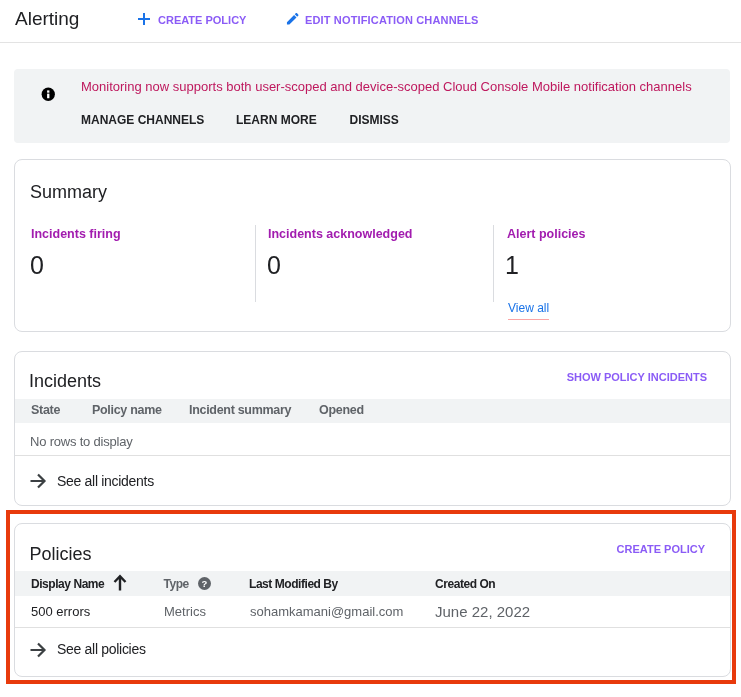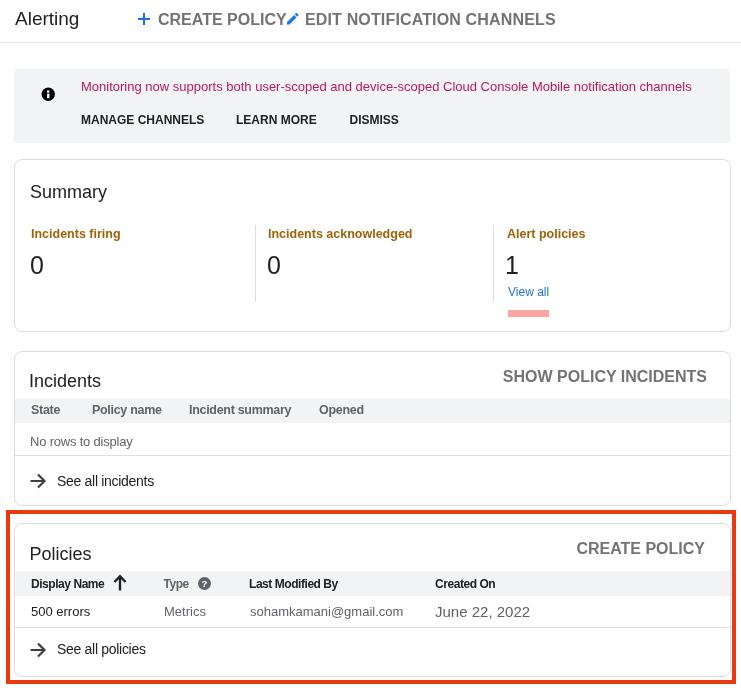--- a/index.html
+++ b/index.html
@@ -1,22 +1,22 @@
 <!DOCTYPE html>
 <html><head><meta charset="utf-8"><style>
 *{margin:0;padding:0;box-sizing:border-box}
 html,body{width:741px;height:697px}
 body{position:relative;font-family:"Liberation Sans",sans-serif;background:#fff;overflow:hidden}
 .abs{position:absolute}
-.btn{font-size:16px;font-weight:700;color:#737373;letter-spacing:0;line-height:12px;white-space:nowrap}
+.btn{font-size:11px;font-weight:700;color:#8b5cf6;letter-spacing:0;line-height:12px;white-space:nowrap}
 .card{position:absolute;left:13.5px;width:717px;background:#fff;border:1px solid #dadce0;border-radius:8px}
 .ttl{font-size:18px;line-height:21px;color:#202124;white-space:nowrap}
 .hdr{font-size:12.5px;font-weight:700;line-height:13px;color:#5f6368;letter-spacing:-.3px;white-space:nowrap}
 .bannerbtn{font-size:12px;font-weight:700;line-height:13px;color:#202124;letter-spacing:0;white-space:nowrap}
-.lbl{font-size:12.5px;font-weight:700;line-height:13px;color:#a16207;white-space:nowrap}
+.lbl{font-size:12.5px;font-weight:700;line-height:13px;color:#a21caf;white-space:nowrap}
 .num{font-size:25px;line-height:25px;color:#202124}
 </style></head><body>
 
 <div class="abs" style="left:15px;top:8px;font-size:19px;line-height:22px;color:#202124">Alerting</div>
 <svg class="abs" style="left:138px;top:13px" width="12" height="12" viewBox="0 0 12 12">
     <path d="M5 0h2v5h5v2H7v5H5V7H0V5h5z" fill="#1a73e8"></path>
   </svg>
 <div class="abs btn" style="left:158px;top:13.5px">CREATE POLICY</div>
 <svg class="abs" style="left:285px;top:11px" width="15.5" height="15.5" viewBox="0 0 24 24">
     <path d="M3 17.25V21h3.75L17.81 9.94l-3.75-3.75L3 17.25zM20.71 7.04c.39-.39.39-1.02 0-1.41l-2.34-2.34c-.39-.39-1.02-.39-1.41 0l-1.83 1.83 3.75 3.75 1.83-1.83z" fill="#1a73e8"></path>
@@ -41,21 +41,21 @@
 <div class="abs" style="left:493px;top:225px;width:1px;height:77px;background:#dadce0"></div>
 
 <div class="abs lbl" style="left:31px;top:228px">Incidents firing</div>
 <div class="abs num" style="left:30px;top:253px">0</div>
 
 <div class="abs lbl" style="left:268px;top:228px">Incidents acknowledged</div>
 <div class="abs num" style="left:267px;top:253px">0</div>
 
 <div class="abs lbl" style="left:507px;top:228px">Alert policies</div>
 <div class="abs num" style="left:505px;top:253px">1</div>
-<div class="abs" style="left:508px;top:286px;font-size:12px;line-height:13px;color:#1a73e8;border-bottom:7px solid #fca5a5;padding-bottom:11px">View all</div>
+<div class="abs" style="left:508px;top:302px;font-size:12px;line-height:13px;color:#1a73e8;border-bottom:1px solid #fca5a5;padding-bottom:4px">View all</div>
 
 <div class="card" style="top:351px;height:155px"></div>
 <div class="abs ttl" style="left:29px;top:370.5px">Incidents</div>
 <div class="abs btn" style="top:371px;right:34px">SHOW POLICY INCIDENTS</div>
 <div class="abs" style="left:14.5px;top:399px;width:715px;height:24px;background:#f1f3f4"></div>
 <div class="abs hdr" style="left:31px;top:404px">State</div>
 <div class="abs hdr" style="left:92px;top:404px">Policy name</div>
 <div class="abs hdr" style="left:189px;top:404px">Incident summary</div>
 <div class="abs hdr" style="left:319px;top:404px">Opened</div>
 <div class="abs" style="left:30px;top:433.5px;font-size:13px;line-height:15px;letter-spacing:-.2px;color:#5f6368">No rows to display</div>

